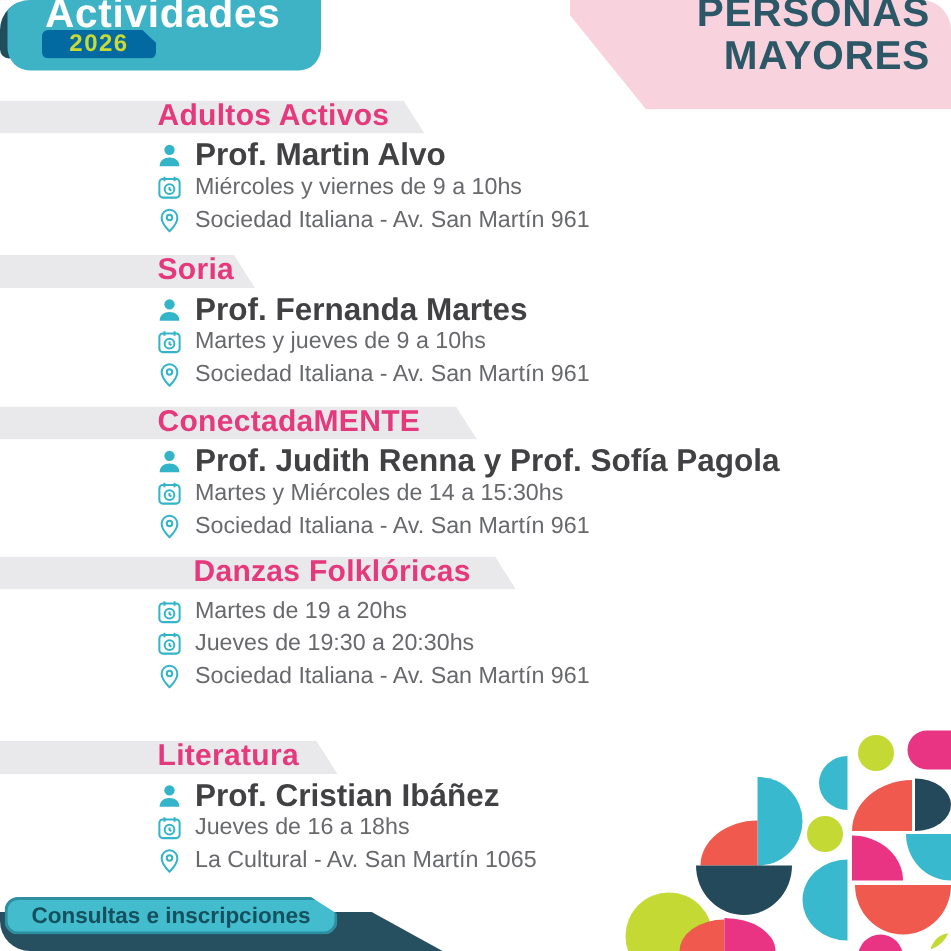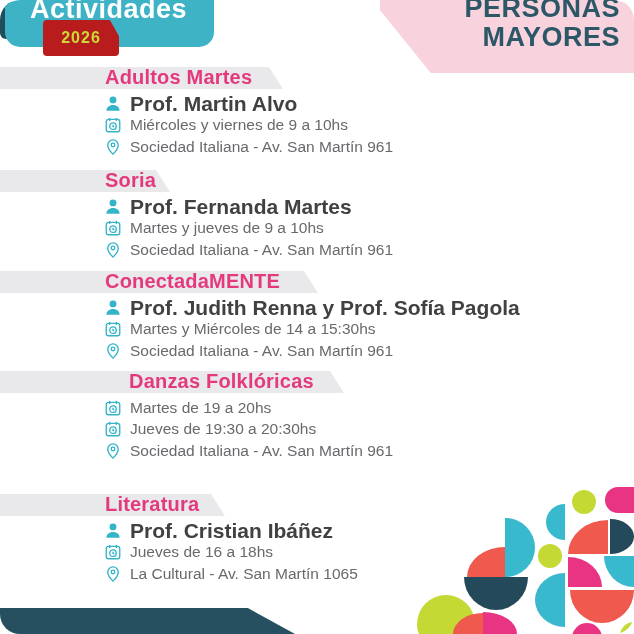--- a/index.html
+++ b/index.html
@@ -3,21 +3,21 @@
 <meta charset="utf-8">
 <style>
   html,body{margin:0;padding:0;}
   body{font-family:"Liberation Sans", sans-serif;}
   #poster{position:relative;width:634px;height:634px;background:#ffffff;overflow:hidden;border-radius:20px;}
 
   
   .left-bar{position:absolute;left:0;top:0;width:12px;height:39px;background:#1f4d5c;border-radius:0 0 7px 7px;}
   .activities-badge{position:absolute;left:5px;top:-17px;width:209px;height:64px;background:#3eb3c6;border-radius:15px;}
   .activities-title{position:absolute;left:25px;top:11px;color:#ffffff;font-size:27px;font-weight:800;letter-spacing:.5px;}
-  .year-badge{position:absolute;left:38px;top:37px;width:76px;height:36px;background:#b91c1c;border-radius:4px 8px 4px 4px;
+  .year-badge{position:absolute;left:23px;top:37px;width:76px;height:19px;background:#0369a1;border-radius:4px 8px 4px 4px;
     display:flex;align-items:center;justify-content:center;clip-path:polygon(0 0,88% 0,100% 45%,100% 100%,0 100%);}
   .year-badge span{color:#c9da36;font-size:16px;font-weight:800;letter-spacing:1px;}
 
   .pm-banner{position:absolute;left:380px;top:0;width:254px;height:73px;background:#f8d3de;
     clip-path:polygon(0 0,100% 0,100% 100%,20% 100%,0 14%);}
   .pm-text{position:absolute;right:14px;top:-6px;text-align:right;color:#2b5766;font-size:27px;font-weight:800;line-height:29px;letter-spacing:.5px;}
 
   
   .section{position:absolute;left:0;width:480px;}
   .banner{height:22px;background:#e9e8ea;clip-path:polygon(0 0,calc(100% - 14px) 0,100% 100%,0 100%);}
@@ -63,21 +63,21 @@
 
   <div class="pm-banner">
     <div class="pm-text">
       <div>PERSONAS</div>
       <div>MAYORES</div>
     </div>
   </div>
 
   <div class="section s1">
     <div class="banner b1">
-      <span class="title">Adultos Martes</span>
+      <span class="title">Adultos Activos</span>
     </div>
     <div class="rows">
       <div class="row">
         <span class="ic">
           <svg viewBox="0 0 24 24" fill="#33b4c8">
               <circle cx="12" cy="6.5" r="4.6"></circle>
               <path d="M3.2 21c0-4.6 3.9-7.6 8.8-7.6s8.8 3 8.8 7.6z"></path>
             </svg>
         </span>
         <span class="t-strong">Prof. Martin Alvo</span>
@@ -255,20 +255,23 @@
               <path d="M12 2.5c-3.9 0-7 3.1-7 7 0 5 7 12 7 12s7-7 7-12c0-3.9-3.1-7-7-7z"></path>
               <circle cx="12" cy="9.3" r="2.4"></circle>
             </svg>
         </span>
         <span class="t-gray">La Cultural - Av. San Martín 1065</span>
       </div>
     </div>
   </div>
 
   <div class="footer-dark"></div>
+  <div class="footer-cyan">
+    <span>Consultas e inscripciones</span>
+  </div>
 
   <div>
     <div class="shape c-cyan" style="left:505px;top:518px;width:30px;height:59px;border-radius:0 59px 59px 0;"></div>
     <div class="shape c-coral" style="left:467px;top:547px;width:38px;height:30px;border-radius:100% 0 0 0;"></div>
     <div class="shape c-dark" style="left:464px;top:577px;width:64px;height:33px;border-radius:0 0 50% 50% / 0 0 100% 100%;"></div>
     <div class="shape c-green" style="left:417px;top:595px;width:58px;height:58px;border-radius:50%;"></div>
     <div class="shape c-coral" style="left:453px;top:613px;width:30px;height:21px;border-radius:100% 0 0 0;"></div>
     <div class="shape c-pink" style="left:483px;top:612px;width:34px;height:22px;border-radius:0 100% 0 0;"></div>
     <div class="shape c-green" style="left:572px;top:490px;width:24px;height:24px;border-radius:50%;"></div>
     <div class="shape c-pink" style="left:605px;top:487px;width:29px;height:26px;border-radius:13px 0 0 13px;"></div>

